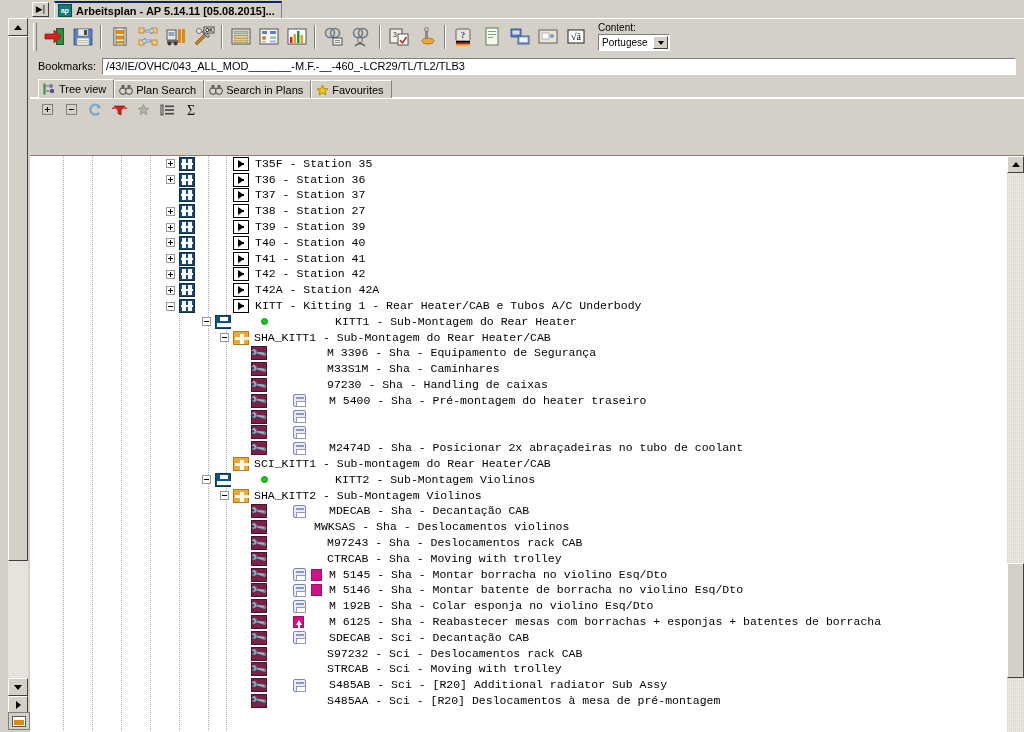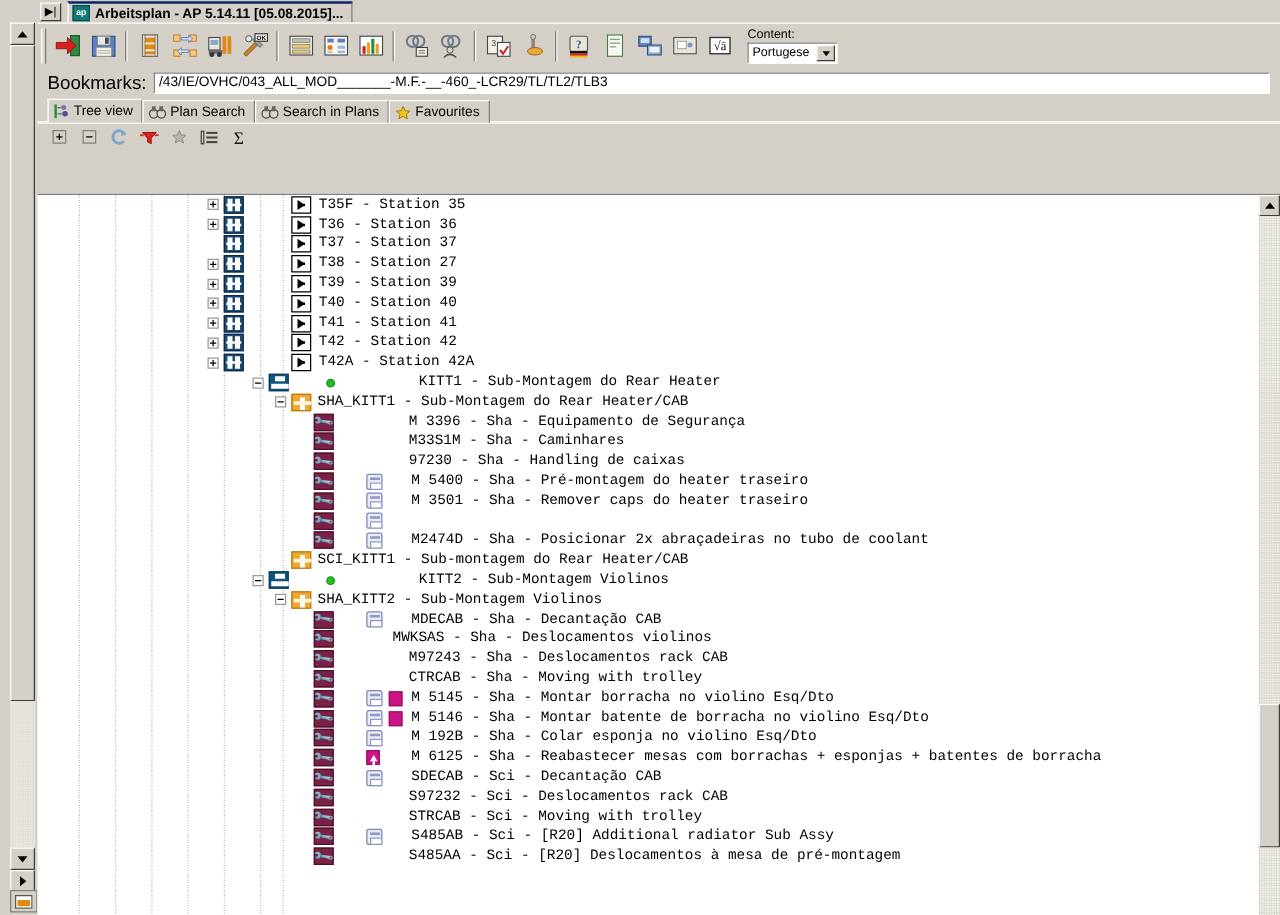--- a/index.html
+++ b/index.html
@@ -180,21 +180,21 @@
   }
 
   
   .bookmarks {
     height: 24px;
     background: #d4d0c8;
     display: flex; align-items: center;
     padding-left: 8px;
     gap: 6px;
   }
-  .bm-label { font-size: 15px; color: #000; }
+  .bm-label { font-size: 11px; color: #000; }
   .bm-field {
     flex: 1; height: 17px; margin-right: 8px;
     background: #ffffff;
     border-top: 1px solid #808080;
     border-left: 1px solid #808080;
     border-right: 1px solid #ffffff;
     border-bottom: 1px solid #ffffff;
     display: flex; align-items: center;
   }
   .bm-field .v { font-size: 11px; color: #000; padding-left: 3px; white-space: nowrap; }
@@ -904,20 +904,34 @@
                 </span>
               </span>
               <span class="cell" style="left: 203px;">
                 <span class="ico ico-arrow">
                   <span class="a"></span>
                 </span>
               </span>
               <span class="cell label" style="left: 225px;">T42A - Station 42A</span>
             </div>
             <div class="row">
+              <span class="exp" style="position: absolute; left: 136px;"></span>
+              <span class="cell" style="left: 149px;">
+                <span class="ico ico-station">
+                  <span class="bar"></span>
+                </span>
+              </span>
+              <span class="cell" style="left: 203px;">
+                <span class="ico ico-arrow">
+                  <span class="a"></span>
+                </span>
+              </span>
+              <span class="cell label" style="left: 225px;">KITT - Kitting 1 - Rear Heater/CAB e Tubos A/C Underbody</span>
+            </div>
+            <div class="row">
               <span class="exp" style="position: absolute; left: 172px;"></span>
               <span class="cell" style="left: 185px;">
                 <span class="ico ico-press"></span>
               </span>
               <span class="cell" style="left: 231px;">
                 <span class="dot-green"></span>
               </span>
               <span class="cell label" style="left: 305px;">KITT1 - Sub-Montagem do Rear Heater</span>
             </div>
             <div class="row">
@@ -964,21 +978,20 @@
             </div>
             <div class="row">
               <span class="cell" style="left: 221px;">
                 <span class="ico ico-wrench">
                   <span class="w">🔧</span>
                 </span>
               </span>
               <span class="cell" style="left: 263px;">
                 <span class="ico-doc"></span>
               </span>
-              <span class="cell label" style="left: 299px;">M 3501 - Sha - Remover caps do heater traseiro</span>
             </div>
             <div class="row">
               <span class="cell" style="left: 221px;">
                 <span class="ico ico-wrench">
                   <span class="w">🔧</span>
                 </span>
               </span>
               <span class="cell" style="left: 263px;">
                 <span class="ico-doc"></span>
               </span>

